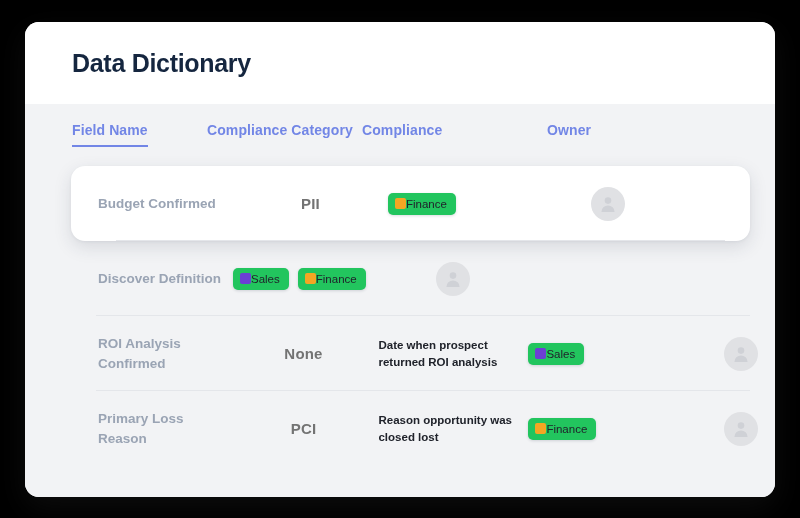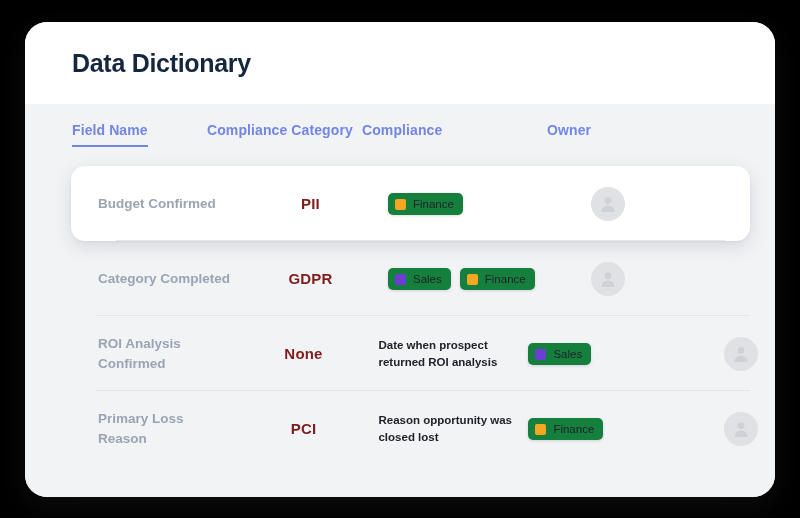--- a/index.html
+++ b/index.html
@@ -23,21 +23,21 @@
   }
 
   
   .card {
     position: absolute;
     left: 25px;
     top: 22px;
     width: 750px;
     height: 475px;
     background: #ffffff;
-    border-radius: 22px;
+    border-radius: 14px;
     overflow: hidden;
     box-shadow: 0 10px 30px rgba(255,255,255,0.05);
   }
 
   
   .title-bar {
     height: 82px;
     background: #ffffff;
     display: flex;
     align-items: center;
@@ -123,21 +123,21 @@
 
   .cell-field {
     font-size: 13.5px;
     font-weight: bold;
     color: #9aa4b4;
     line-height: 1.45;
   }
   .cell-comp {
     font-size: 15px;
     font-weight: bold;
-    color: #7f1d1d;
+    color: #737373;
     text-align: center;
     letter-spacing: 0.2px;
   }
   .cell-def {
     font-size: 11.5px;
     font-weight: bold;
     color: #20232b;
     line-height: 1.45;
   }
   .cell-stake {
@@ -148,23 +148,22 @@
   }
   .cell-owner {
     display: flex;
     align-items: center;
     justify-content: center;
   }
 
   
   .chip {
     display: inline-flex;
-    align-items: flex-end;
-    gap: 7px;
-    background: #15803d;
+    align-items: flex-start;
+    background: #22c55e;
     border-radius: 5px;
     padding: 5px 9px 5px 7px;
     box-shadow: 0 1px 3px rgba(30,40,60,0.16);
     font-size: 11.5px;
     color: #20232b;
     white-space: nowrap;
   }
   .swatch {
     width: 11px;
     height: 11px;
@@ -228,22 +227,21 @@
               <svg width="20" height="20" viewBox="0 0 20 20" aria-hidden="true">
                 <circle cx="10" cy="6.6" r="3.3" fill="#cfd1d6"></circle>
                 <path d="M3.4 18 a6.6 6.6 0 0 1 13.2 0 z" fill="#cfd1d6"></path>
               </svg>
             </span>
           </div>
           <div class="sep"></div>
         </div>
 
         <div class="row">
-          <div class="cell-field col-field">Category Completed</div>
-          <div class="cell-comp col-comp">GDPR</div>
+          <div class="cell-field col-field">Discover Definition</div>
           <div class="cell-stake col-stake">
             <span class="chip">
               <span class="swatch" style="background: rgb(108, 63, 212);"></span>
               <span>Sales</span>
             </span>
             <span class="chip">
               <span class="swatch" style="background: rgb(245, 166, 35);"></span>
               <span>Finance</span>
             </span>
           </div>

